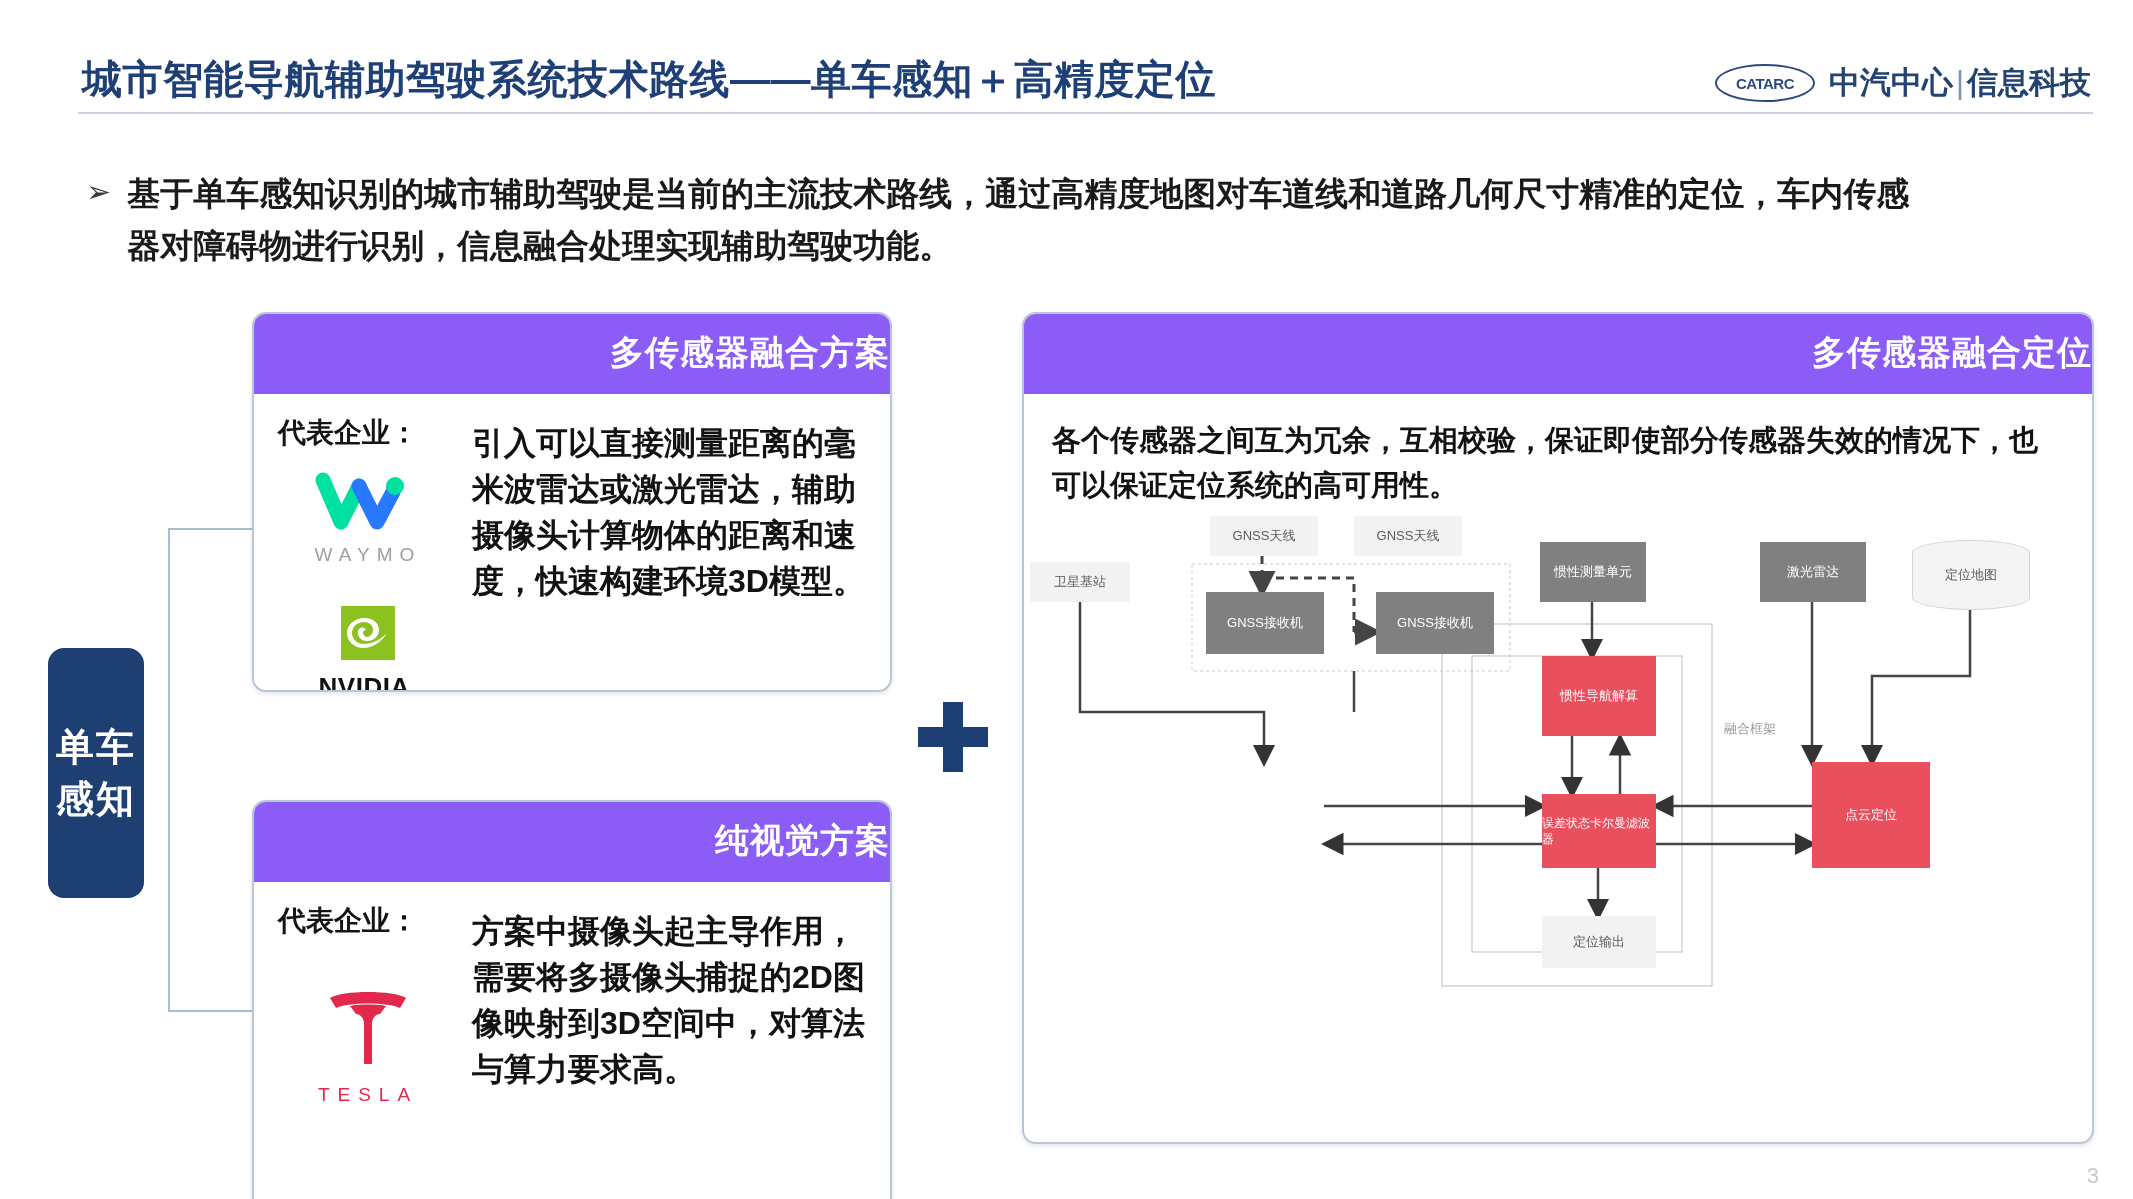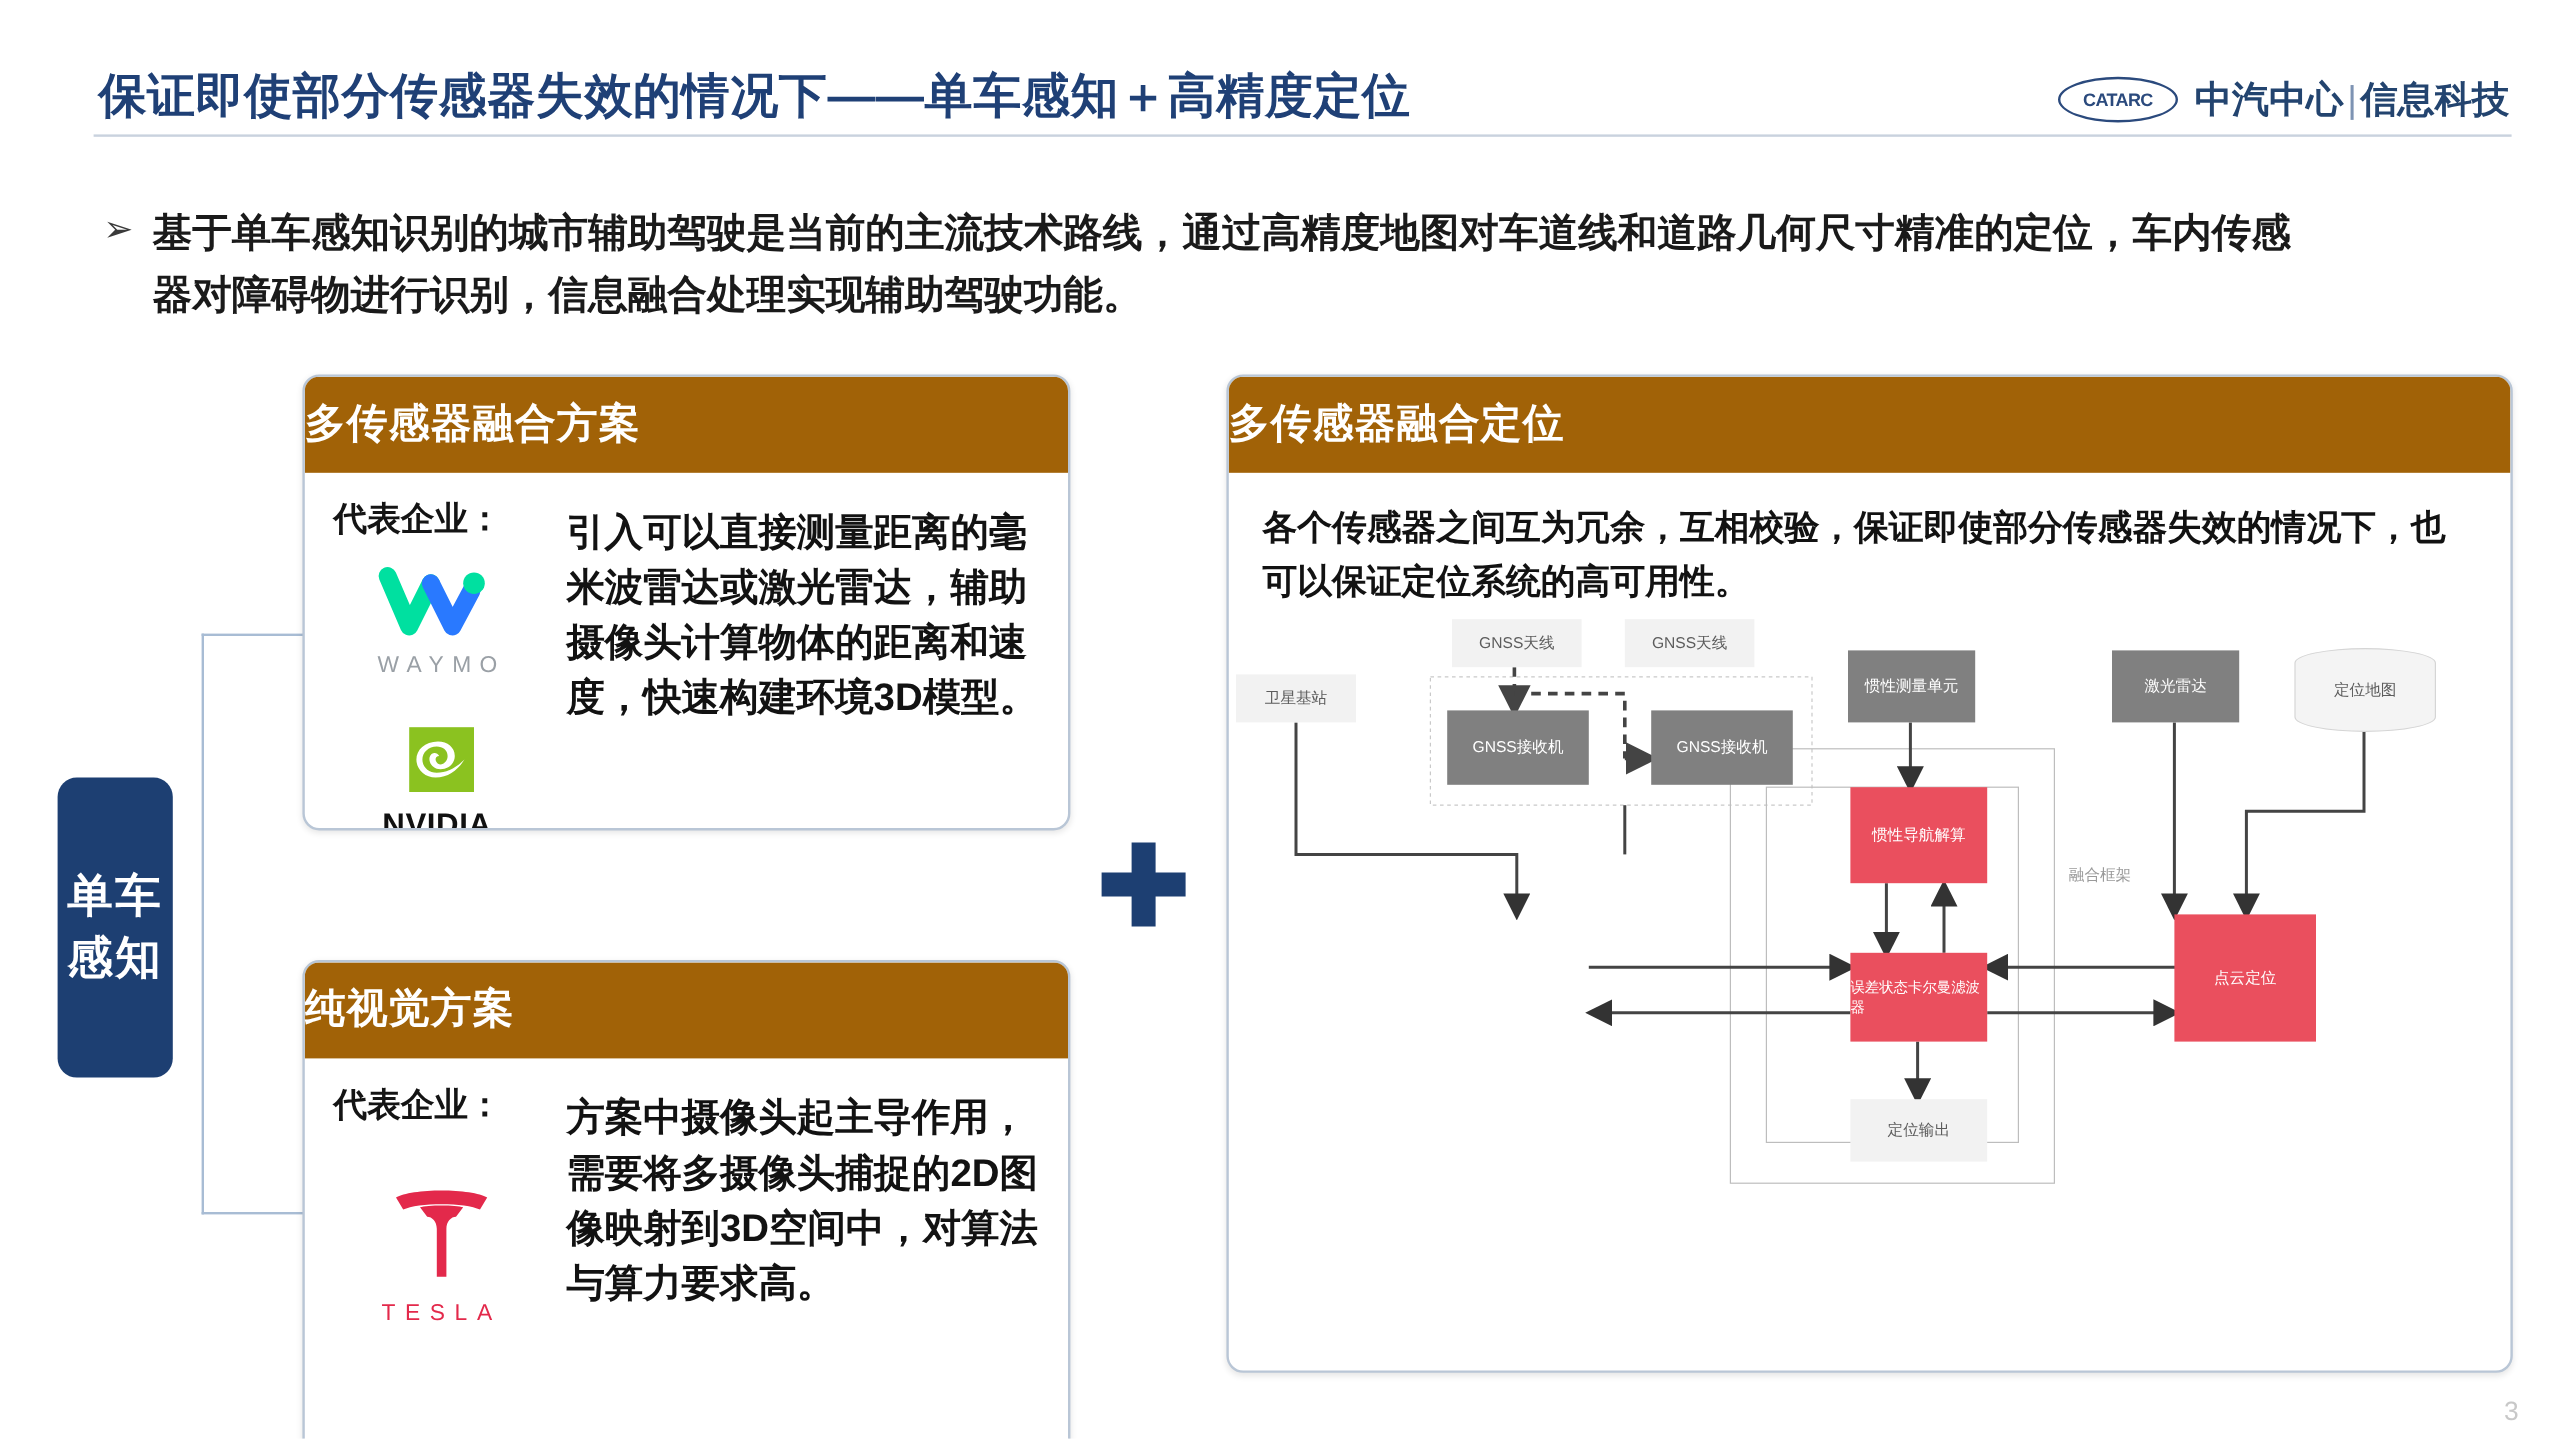--- a/index.html
+++ b/index.html
@@ -129,25 +129,25 @@
   .card {
     position: absolute;
     background: #ffffff;
     border: 2px solid #b9c6d6;
     border-radius: 14px;
     box-sizing: border-box;
     overflow: hidden;
     box-shadow: 0 2px 5px rgba(0,0,0,0.10);
   }
   .card-header {
-    background: #a16207;
+    background: #8b5cf6;
     color: #ffffff;
     font-size: 34px;
     font-weight: bold;
-    text-align: left;
+    text-align: right;
     padding: 16px 0 18px;
     letter-spacing: 1px;
   }
   .card-body {
     display: flex;
     padding: 20px 18px 18px 24px;
     gap: 14px;
   }
   .card-left {
     flex: 0 0 180px;
@@ -268,21 +268,21 @@
     bottom: 10px;
     font-size: 22px;
     color: #c8c8c8;
   }
 </style>
 </head>
 <body>
 
 <div id="slide">
 
-  <div class="title">保证即使部分传感器失效的情况下——单车感知＋高精度定位</div>
+  <div class="title">城市智能导航辅助驾驶系统技术路线——单车感知＋高精度定位</div>
 
   <div class="logo-wrap">
     <div class="logo-oval">CATARC</div>
     <div class="logo-text">
       <span>中汽中心</span><span class="sep">|</span><span>信息科技</span>
     </div>
   </div>
   <div class="header-rule"></div>
 
   <div class="bullet">

